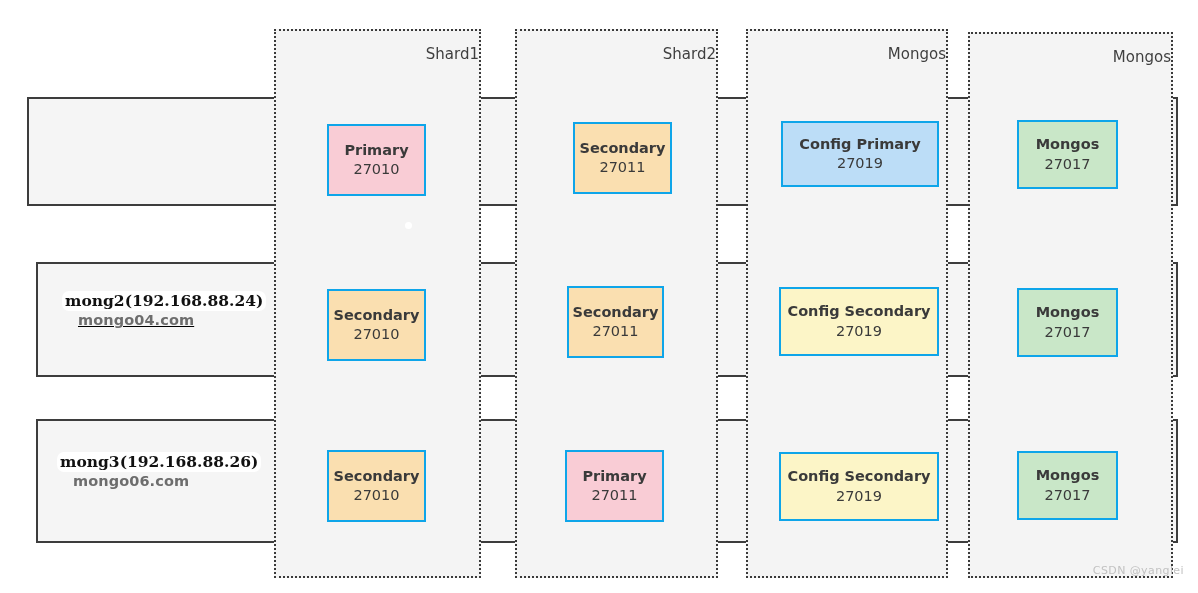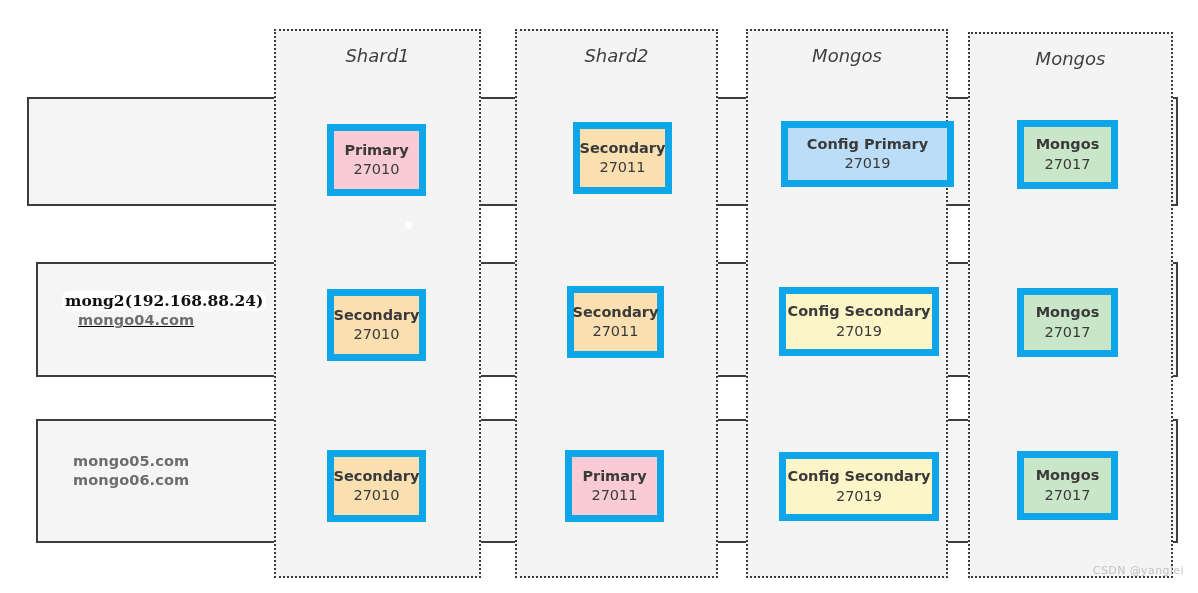--- a/index.html
+++ b/index.html
@@ -49,31 +49,30 @@
   .col{
     position:absolute;
     background:#f4f4f4;
     border:2px dotted #3a3a3a;
     box-sizing:border-box;
     z-index:3;
   }
   .col-title{
     position:absolute;
     top:14px;left:0;right:0;
-    text-align:center;
-    font-size:18px;
+    text-align:right;
+    font-size:15px;
     color:#3f3f3f;
     z-index:4;
-    font-style:italic;
   }
 
   
   .node{
     position:absolute;
-    border:7px solid #0ea5e9;
+    border:2px solid #0ea5e9;
     box-sizing:border-box;
     display:flex;
     flex-direction:column;
     align-items:center;
     justify-content:center;
     z-index:5;
     line-height:1.34;
   }
   .node .role{
     font-size:14.5px;
@@ -131,37 +130,37 @@
     <div class="col-title">Mongos</div>
   </div>
 
 
   <div class="host-label" style="left:62px;top:291px;text-decoration:underline;">
     <div class="host-title">mong2(192.168.88.24)</div>
     <div class="host-sub">mongo04.com</div>
   </div>
 
   <div class="host-label" style="left:57px;top:452px;">
-    <div class="host-sub">mongo05.com</div>
+    <div class="host-title">mong3(192.168.88.26)</div>
     <div class="host-sub">mongo06.com</div>
   </div>
 
   <div class="artifact" style="left:405px;top:222px;width:7px;height:7px;"></div>
 
   <div class="node" style="left:327px;top:124px;width:99px;height:72px;background:#f9ccd5;">
     <span class="role">Primary</span>
     <span class="port">27010</span>
   </div>
 
   <div class="node" style="left:573px;top:122px;width:99px;height:72px;background:#fadfb0;">
     <span class="role">Secondary</span>
     <span class="port">27011</span>
   </div>
 
-  <div class="node" style="left:781px;top:121px;width:173px;height:66px;background:#bcddf7;">
+  <div class="node" style="left:781px;top:121px;width:158px;height:66px;background:#bcddf7;">
     <span class="role">Config Primary</span>
     <span class="port">27019</span>
   </div>
 
   <div class="node" style="left:1017px;top:120px;width:101px;height:69px;background:#c9e7c8;">
     <span class="role">Mongos</span>
     <span class="port">27017</span>
   </div>
 
   <div class="node" style="left:327px;top:289px;width:99px;height:72px;background:#fadfb0;">

